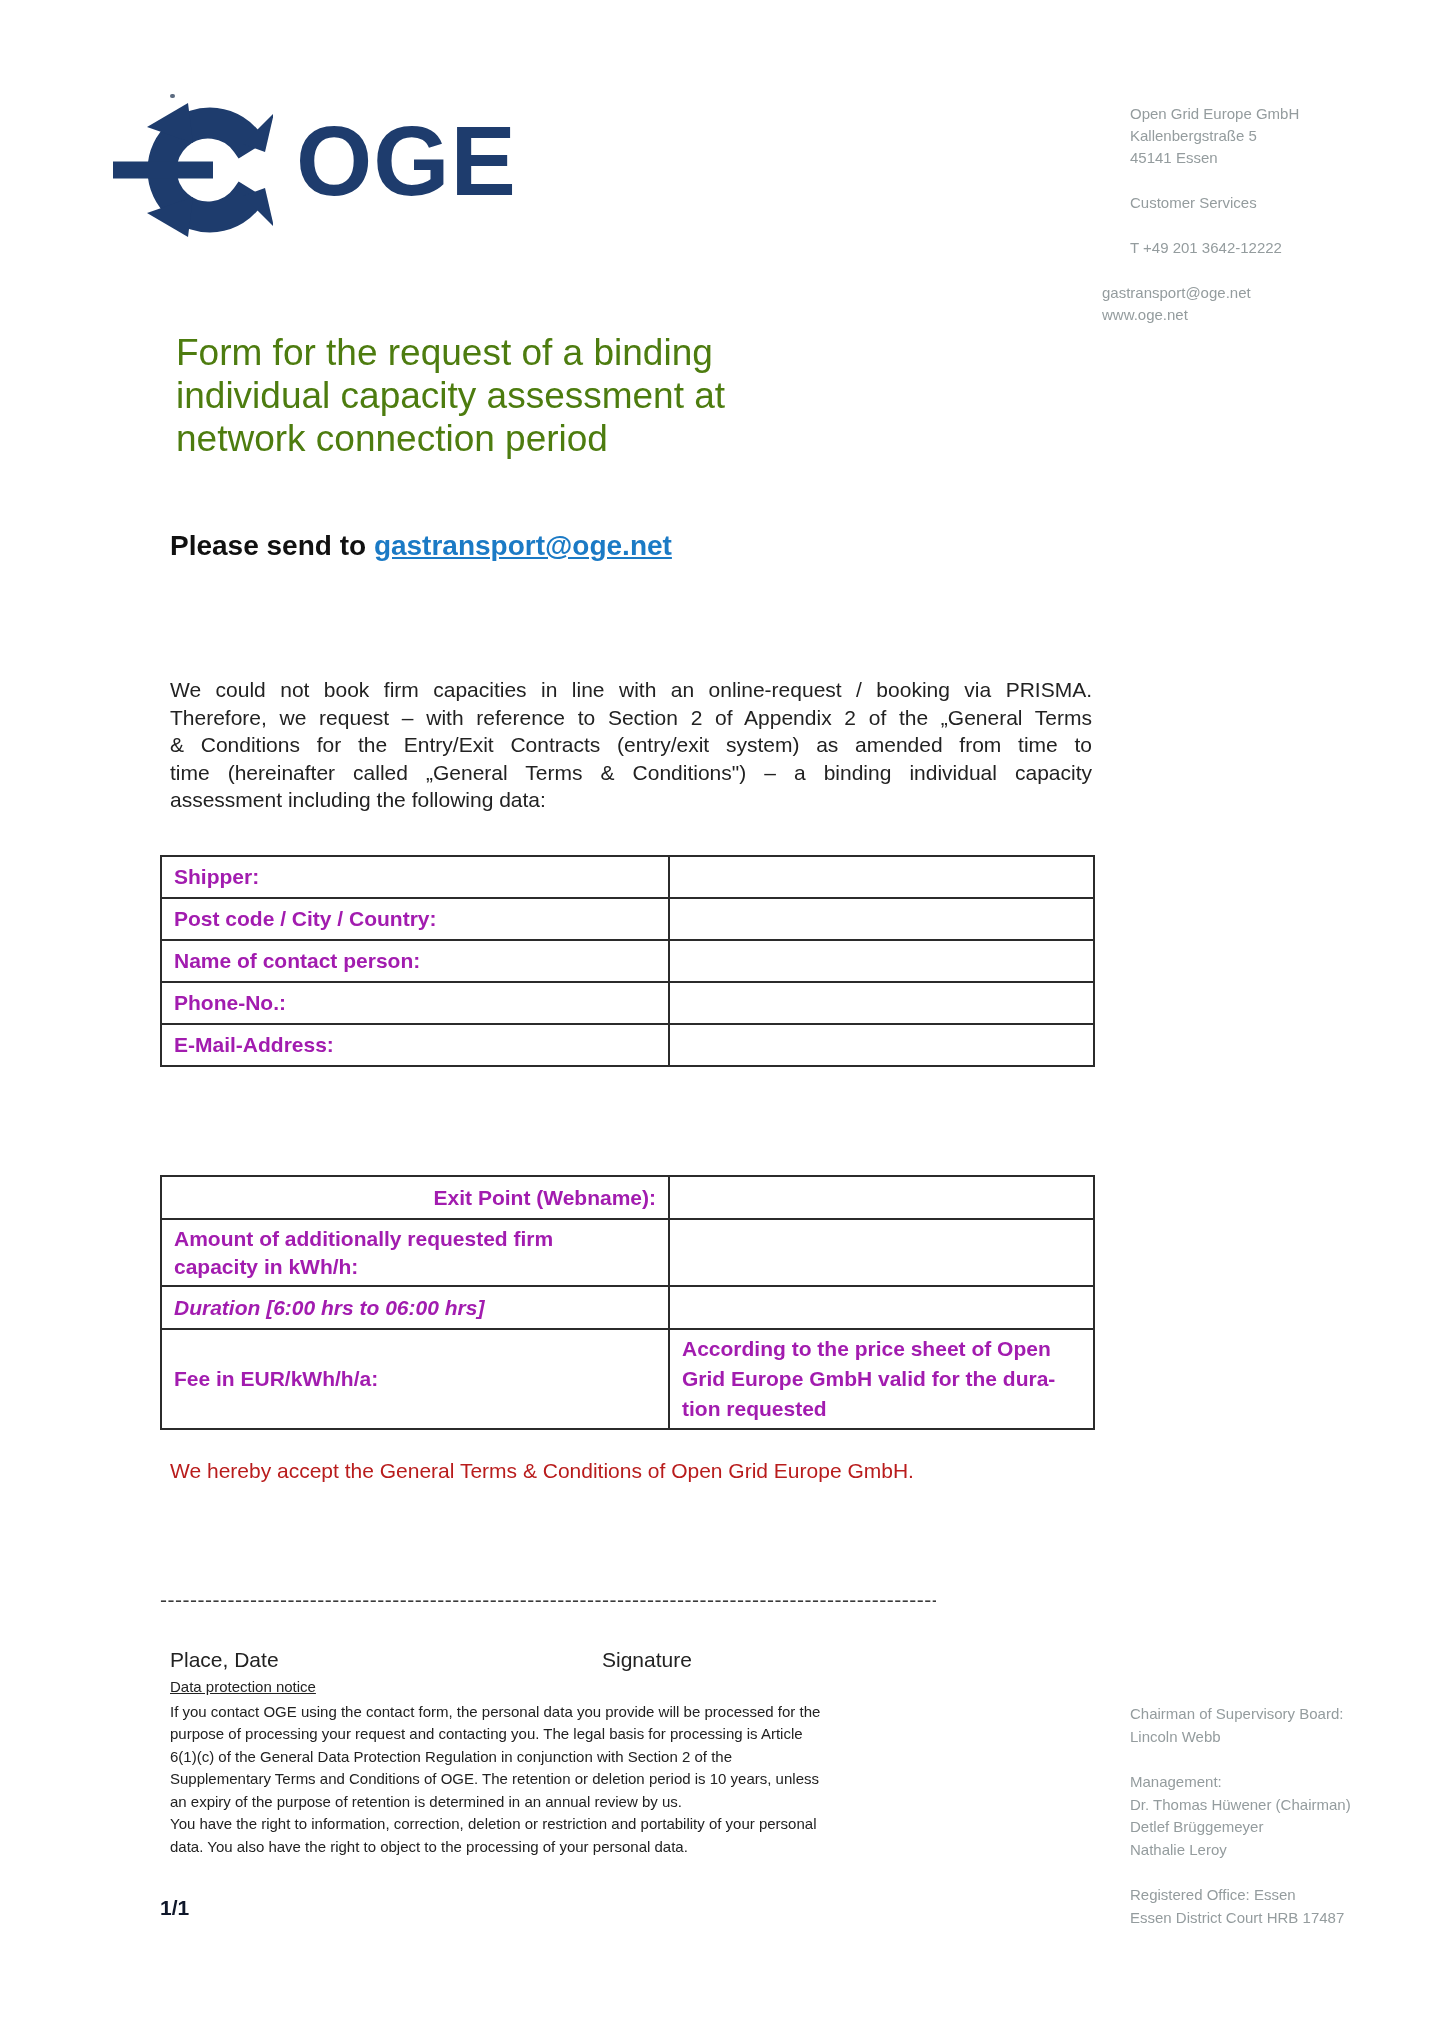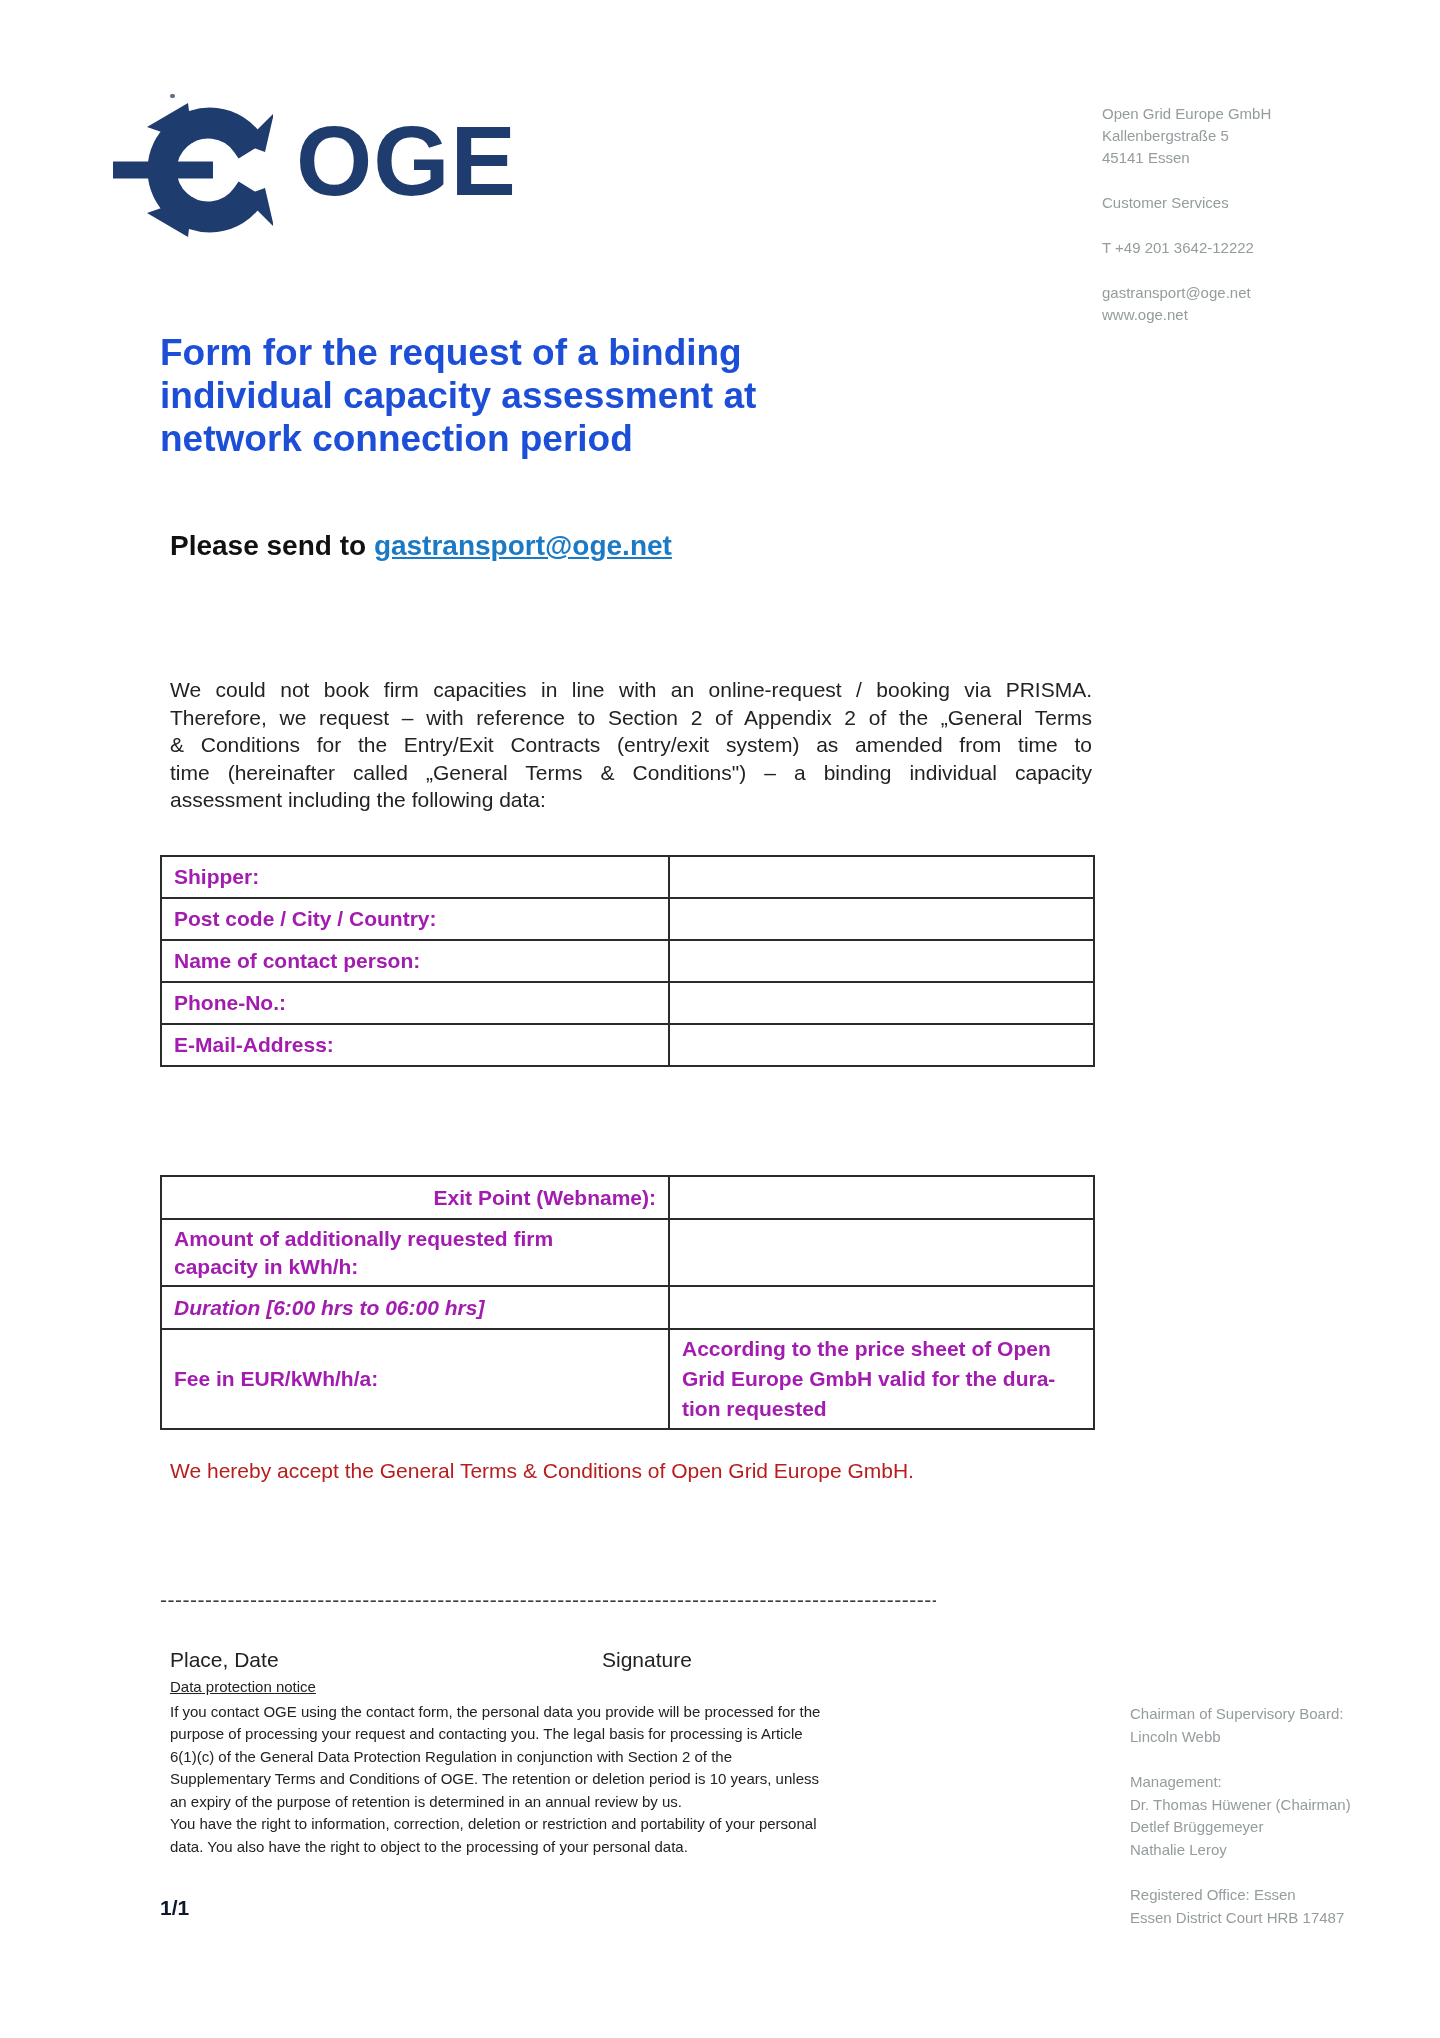--- a/index.html
+++ b/index.html
@@ -6,24 +6,24 @@
   body{
     width:1440px;height:2038px;position:relative;background:#ffffff;
     font-family:"Liberation Sans", sans-serif;color:#1f1f1f;overflow:hidden;
   }
   .abs{position:absolute;}
 
   
   .wordmark{left:296px;top:112px;font-size:98px;font-weight:700;color:#1e3c6d;letter-spacing:1px;line-height:1;text-align:right;}
   .logo-dot{left:170px;top:94px;width:5px;height:4px;background:#5c6b80;border-radius:2px;}
   .contact{left:1102px;top:103px;width:310px;font-size:15px;line-height:22px;color:#949c9e;}
-  .contact .grp{margin-bottom:23px;}
-
-  
-  .doc-title{left:160px;top:331px;width:780px;font-size:37px;line-height:43px;font-weight:700;color:#1d4ed8;}
+  .contact .grp{margin-bottom:23px;margin-left:28px;}
+
+  
+  .doc-title{left:176px;top:331px;width:780px;font-size:37px;line-height:43px;font-weight:400;color:#4d7c0f;}
 
   
   .send-to{left:170px;top:530px;font-size:28px;font-weight:700;color:#111;}
   .send-to a{color:#1b7ac5;text-decoration:underline;cursor:pointer;}
 
   
   .intro{left:170px;top:676px;width:922px;font-size:21px;line-height:27.6px;color:#222;}
   .intro .jline{text-align:justify;text-align-last:justify;}
 
   

